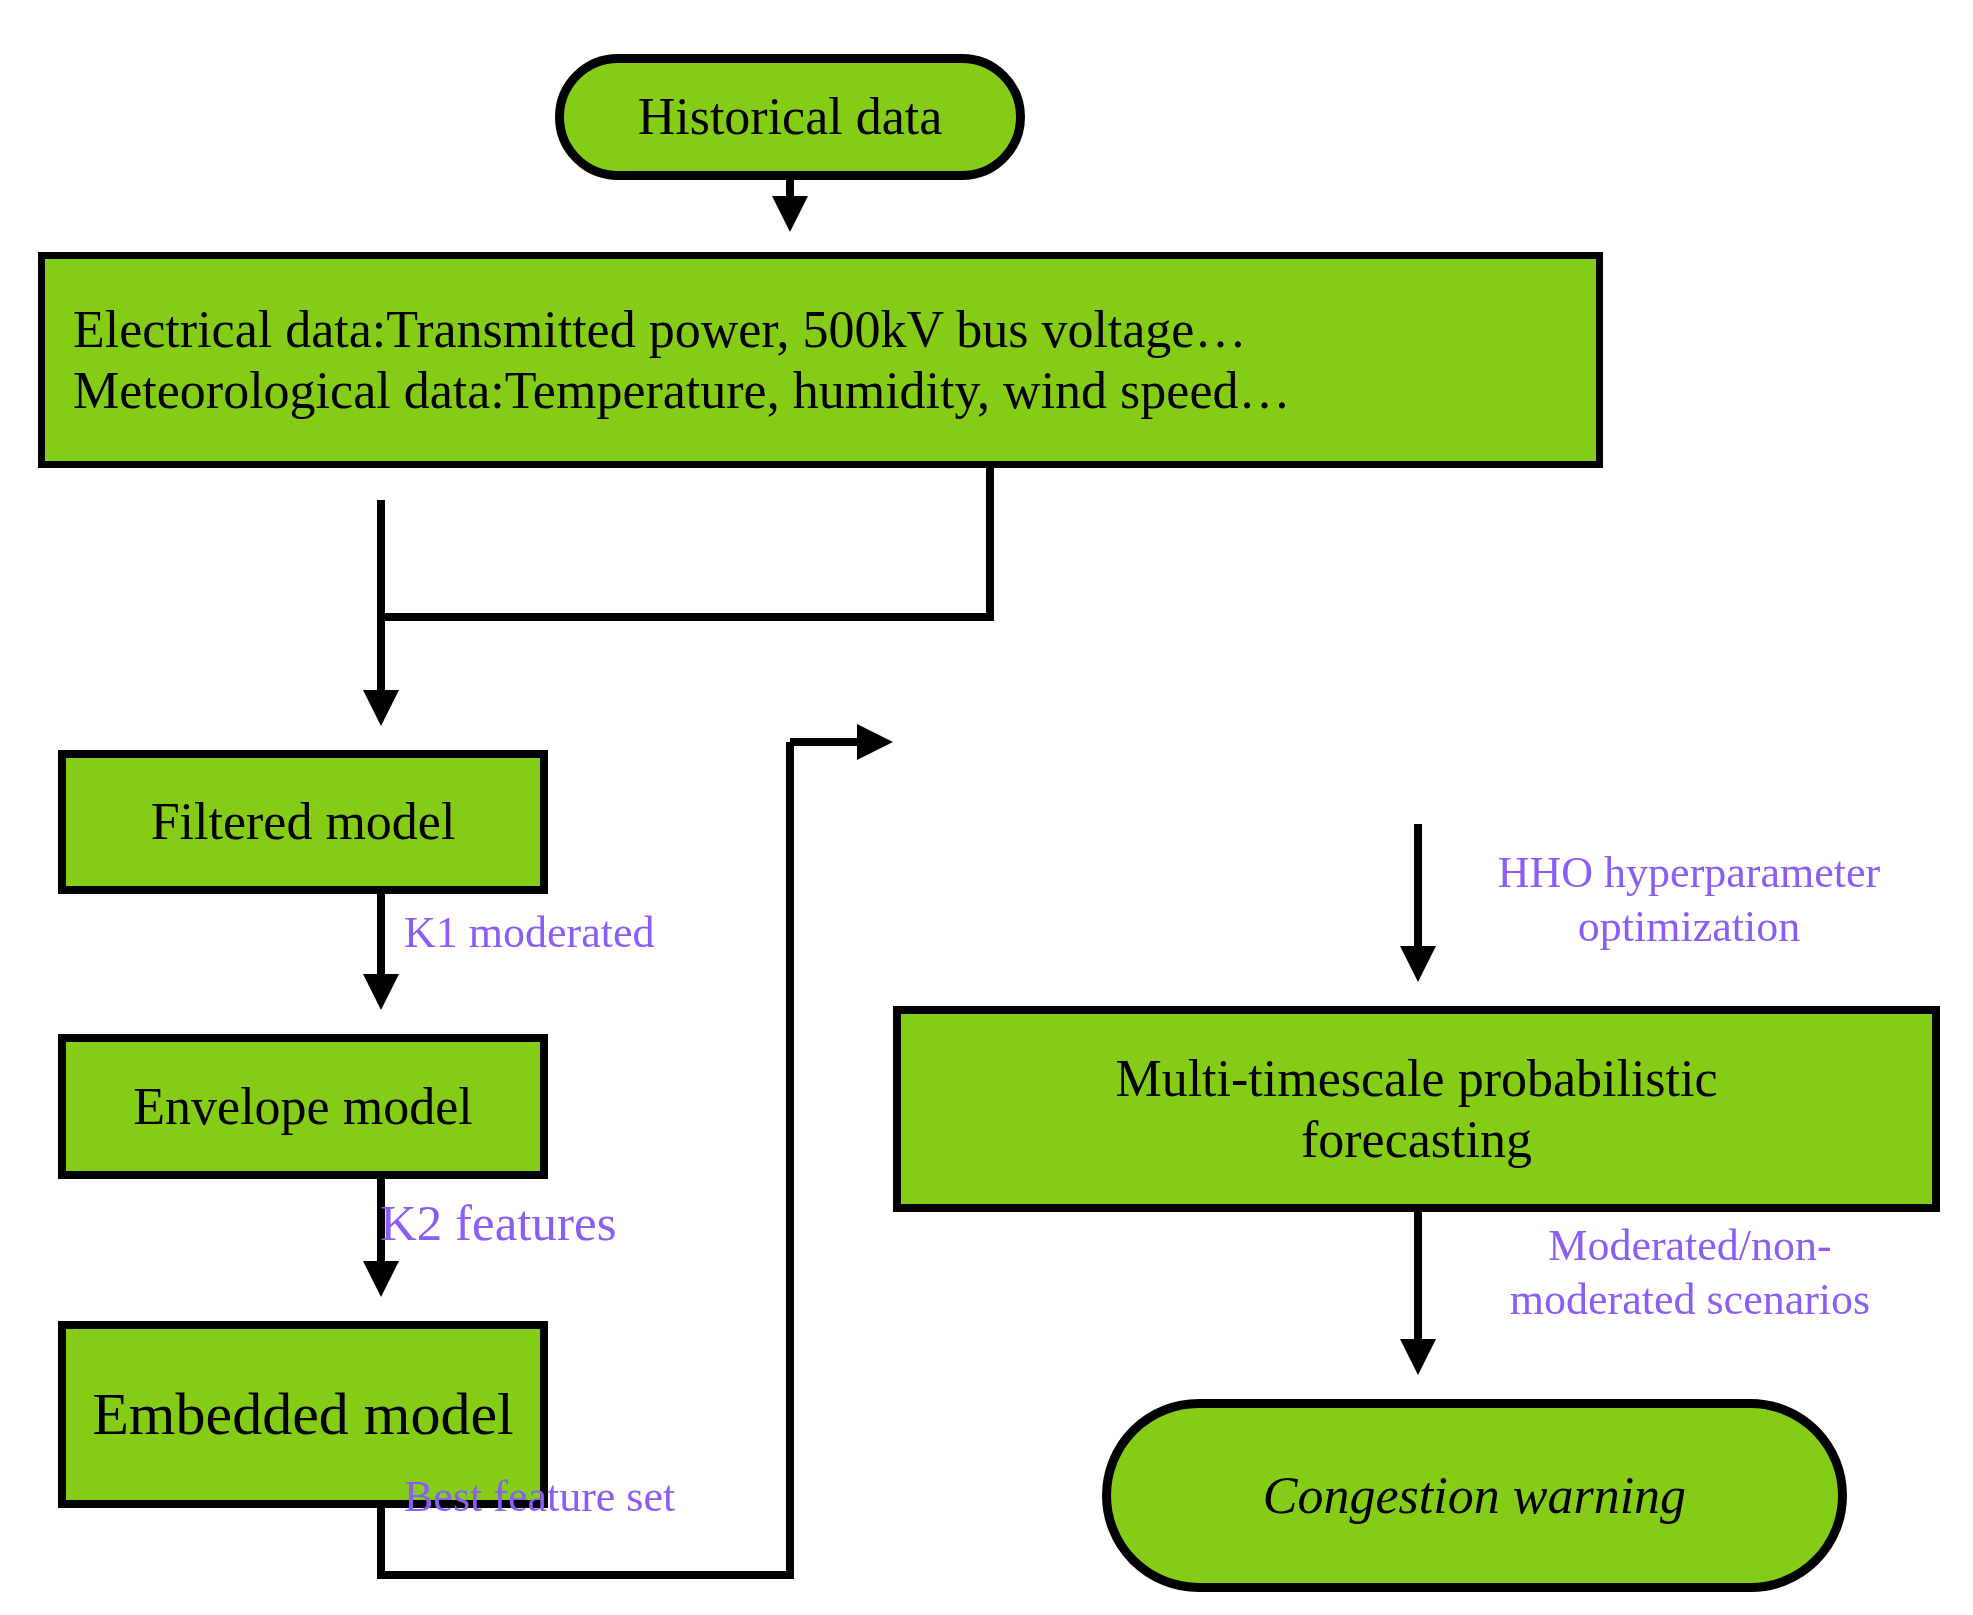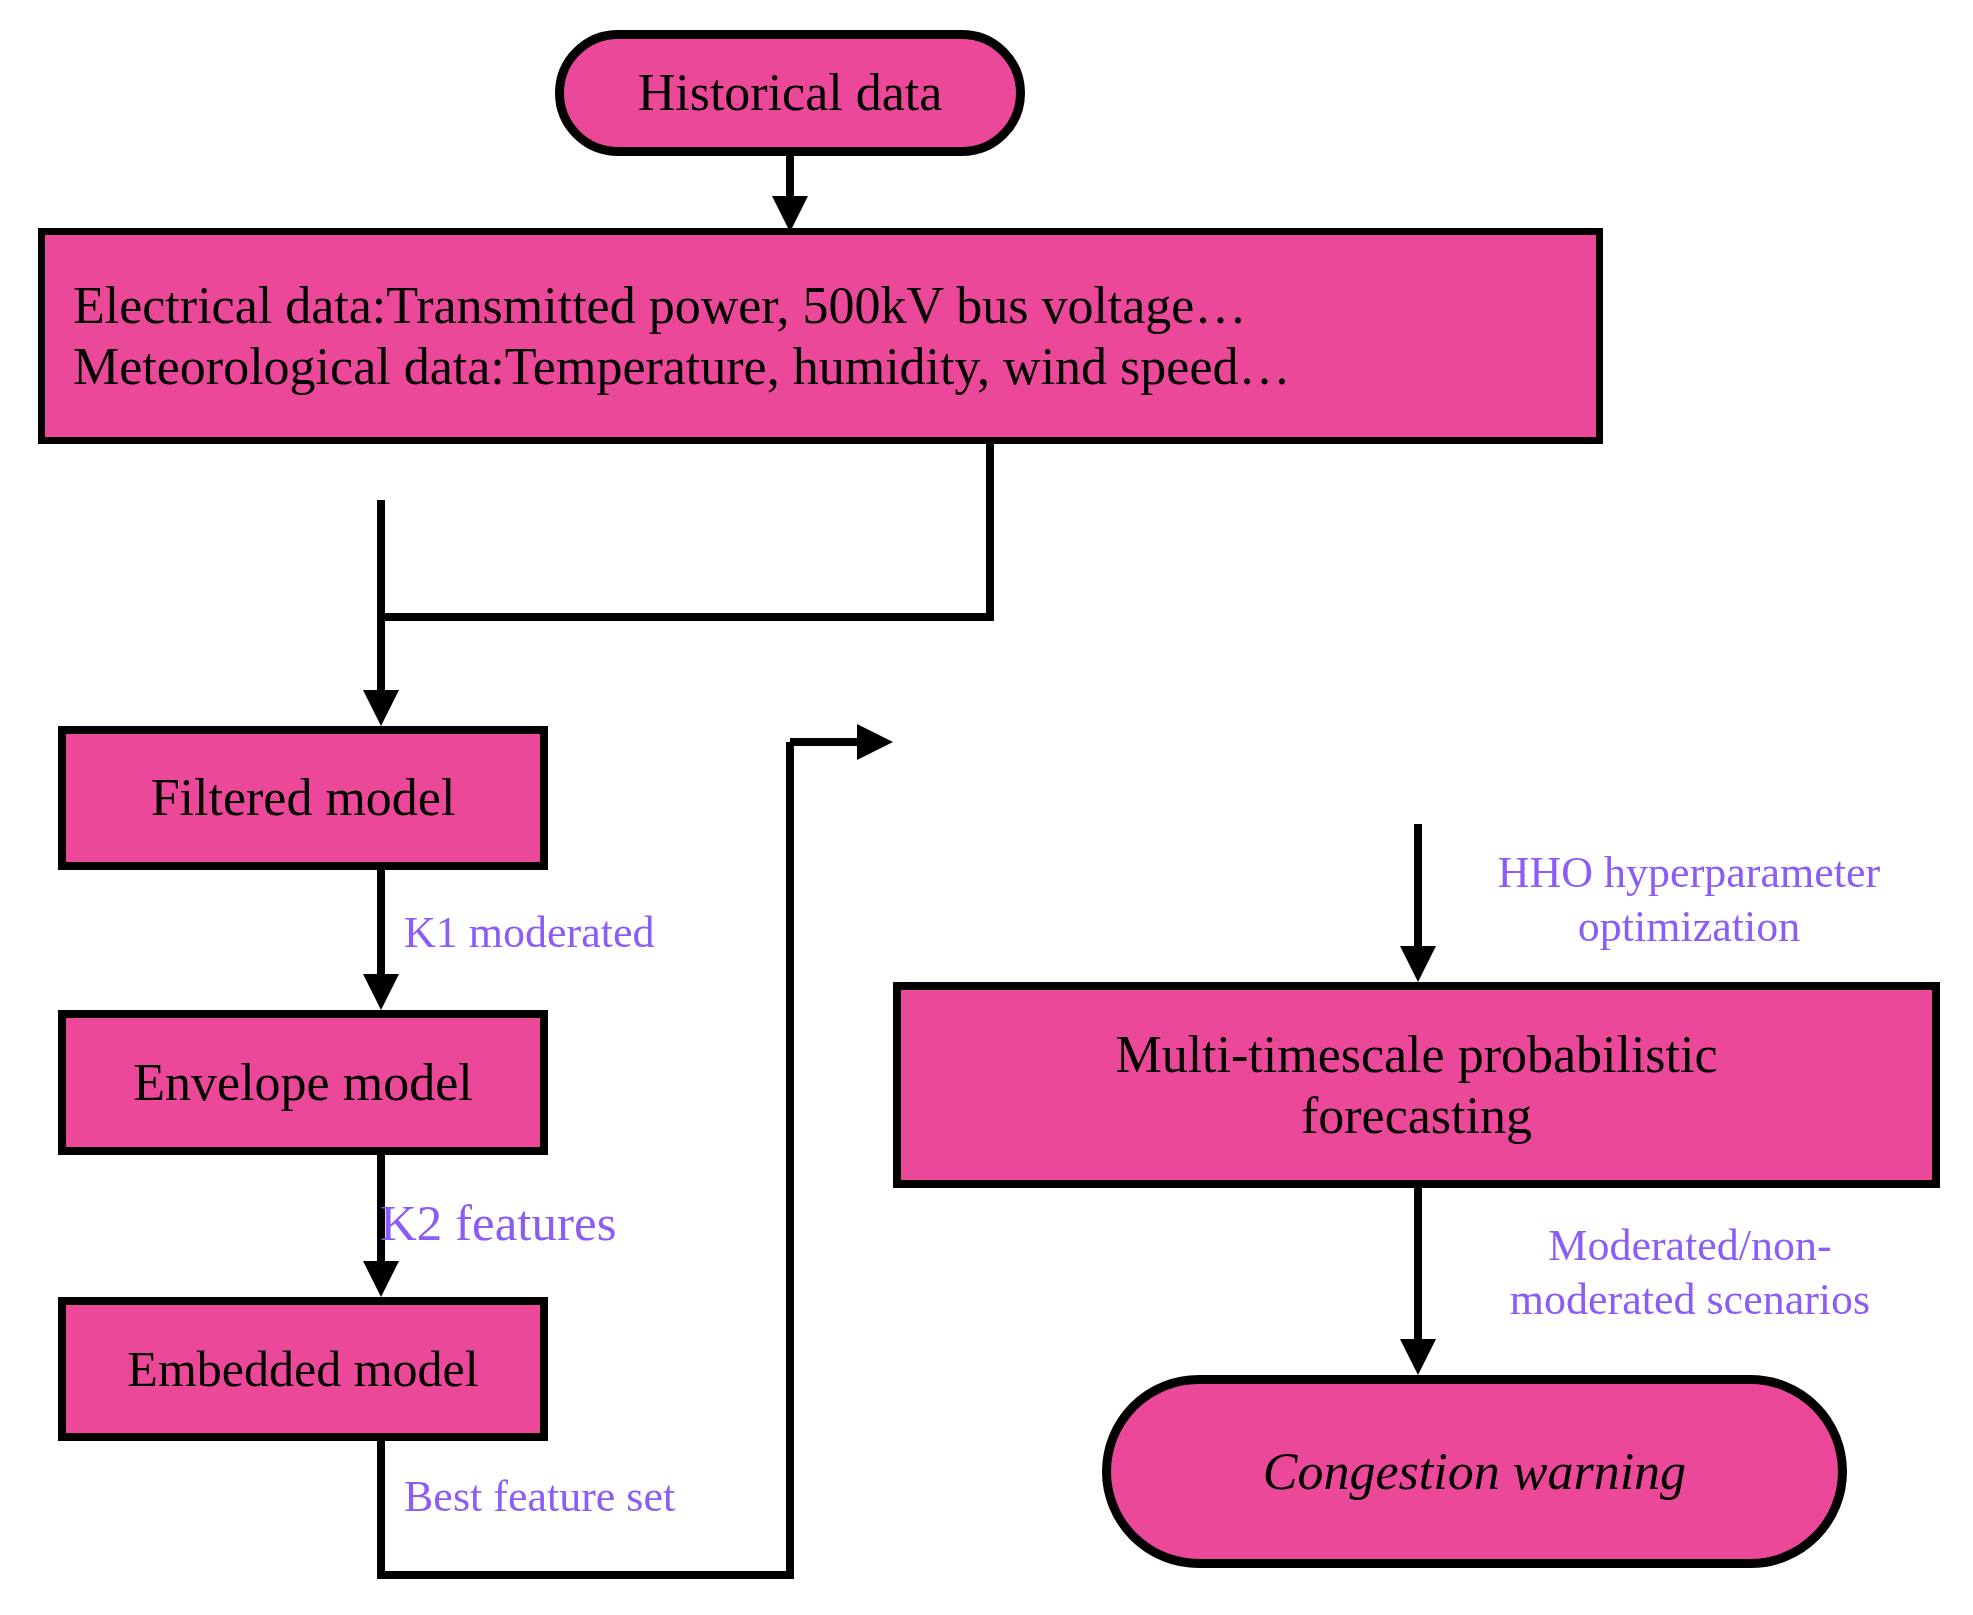--- a/index.html
+++ b/index.html
@@ -14,27 +14,28 @@
     height: 1615px;
     background: #ffffff;
     font-family: "Liberation Serif", "DejaVu Serif", serif;
     color: #000000;
     overflow: hidden;
   }
   .node {
     position: absolute;
     box-sizing: border-box;
     border: 7px solid #000;
-    background: #ec4899;
+    background: #84cc16;
     display: flex;
     align-items: center;
     justify-content: center;
     text-align: center;
     line-height: 1.18;
     color: #000;
+    margin-top: 24px;
   }
   .node.stadium {
     border-radius: 9999px;
   }
   .node .txt {
     display: block;
     width: 100%;
     padding: 0 18px;
     white-space: pre-line;
   }
@@ -125,21 +126,21 @@
   </div>
 
   <div class="node" style="left:58px; top:726px; width:490px; height:144px; font-size:52px; border-width:8px;">
     <span class="txt">Filtered model</span>
   </div>
 
   <div class="node" style="left:58px; top:1010px; width:490px; height:145px; font-size:52px; border-width:8px;">
     <span class="txt">Envelope model</span>
   </div>
 
-  <div class="node" style="left:58px; top:1297px; width:490px; height:144px; font-size:50px; border-width:8px;text-align:center;">
+  <div class="node" style="left:58px; top:1297px; width:490px; height:187px; font-size:60px; border-width:8px;text-align:center;">
     <span class="txt">Embedded model</span>
   </div>
 
 
   <div class="node" style="left:893px; top:982px; width:1047px; height:206px; font-size:52px; border-width:8px;">
     <span class="txt">Multi-timescale probabilistic
 forecasting</span>
   </div>
 
   <div class="node stadium" style="left:1102px; top:1375px; width:745px; height:193px; font-size:52px; border-width:9px;font-style:italic;">

